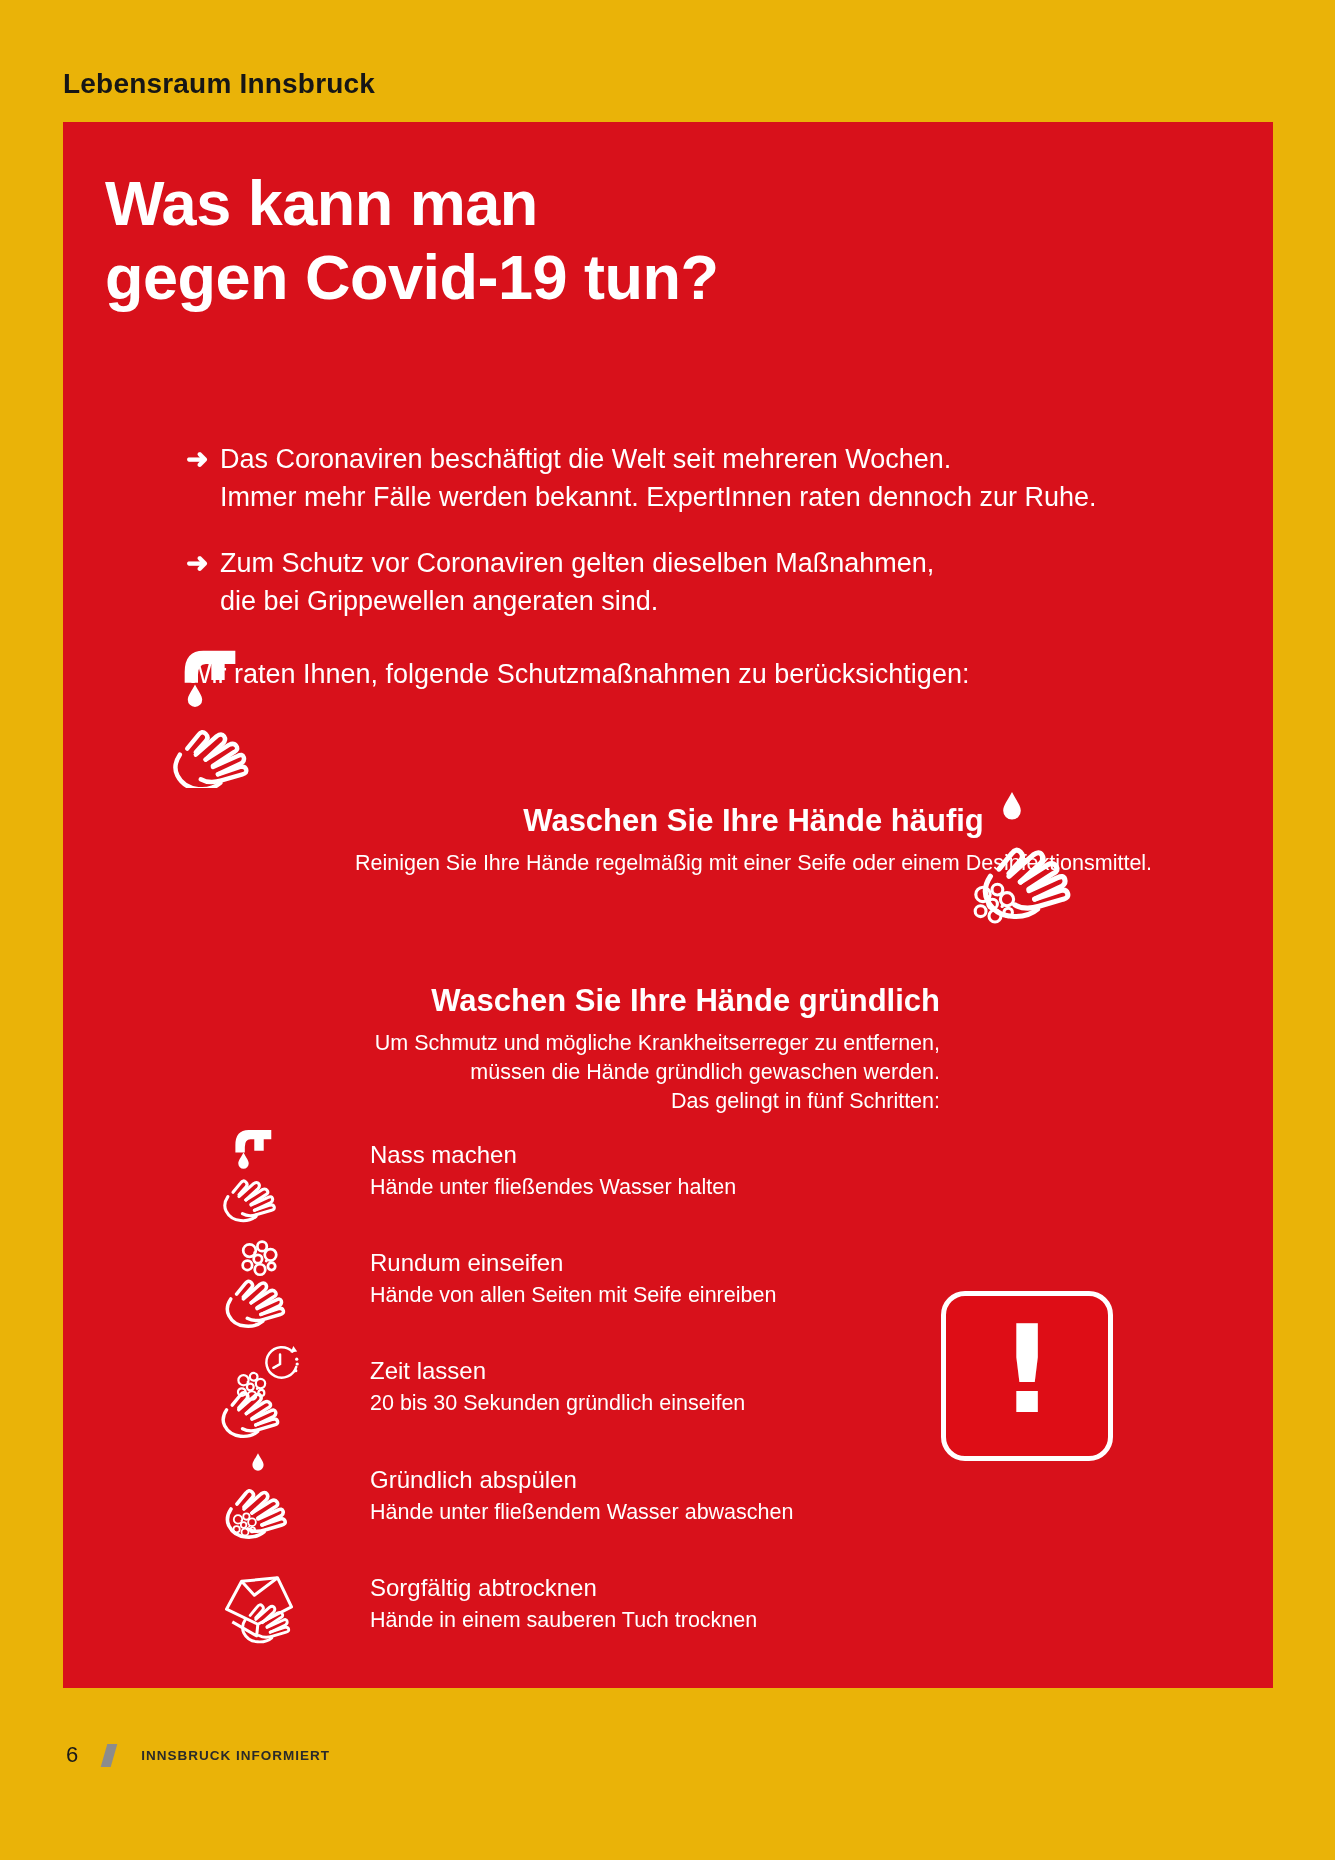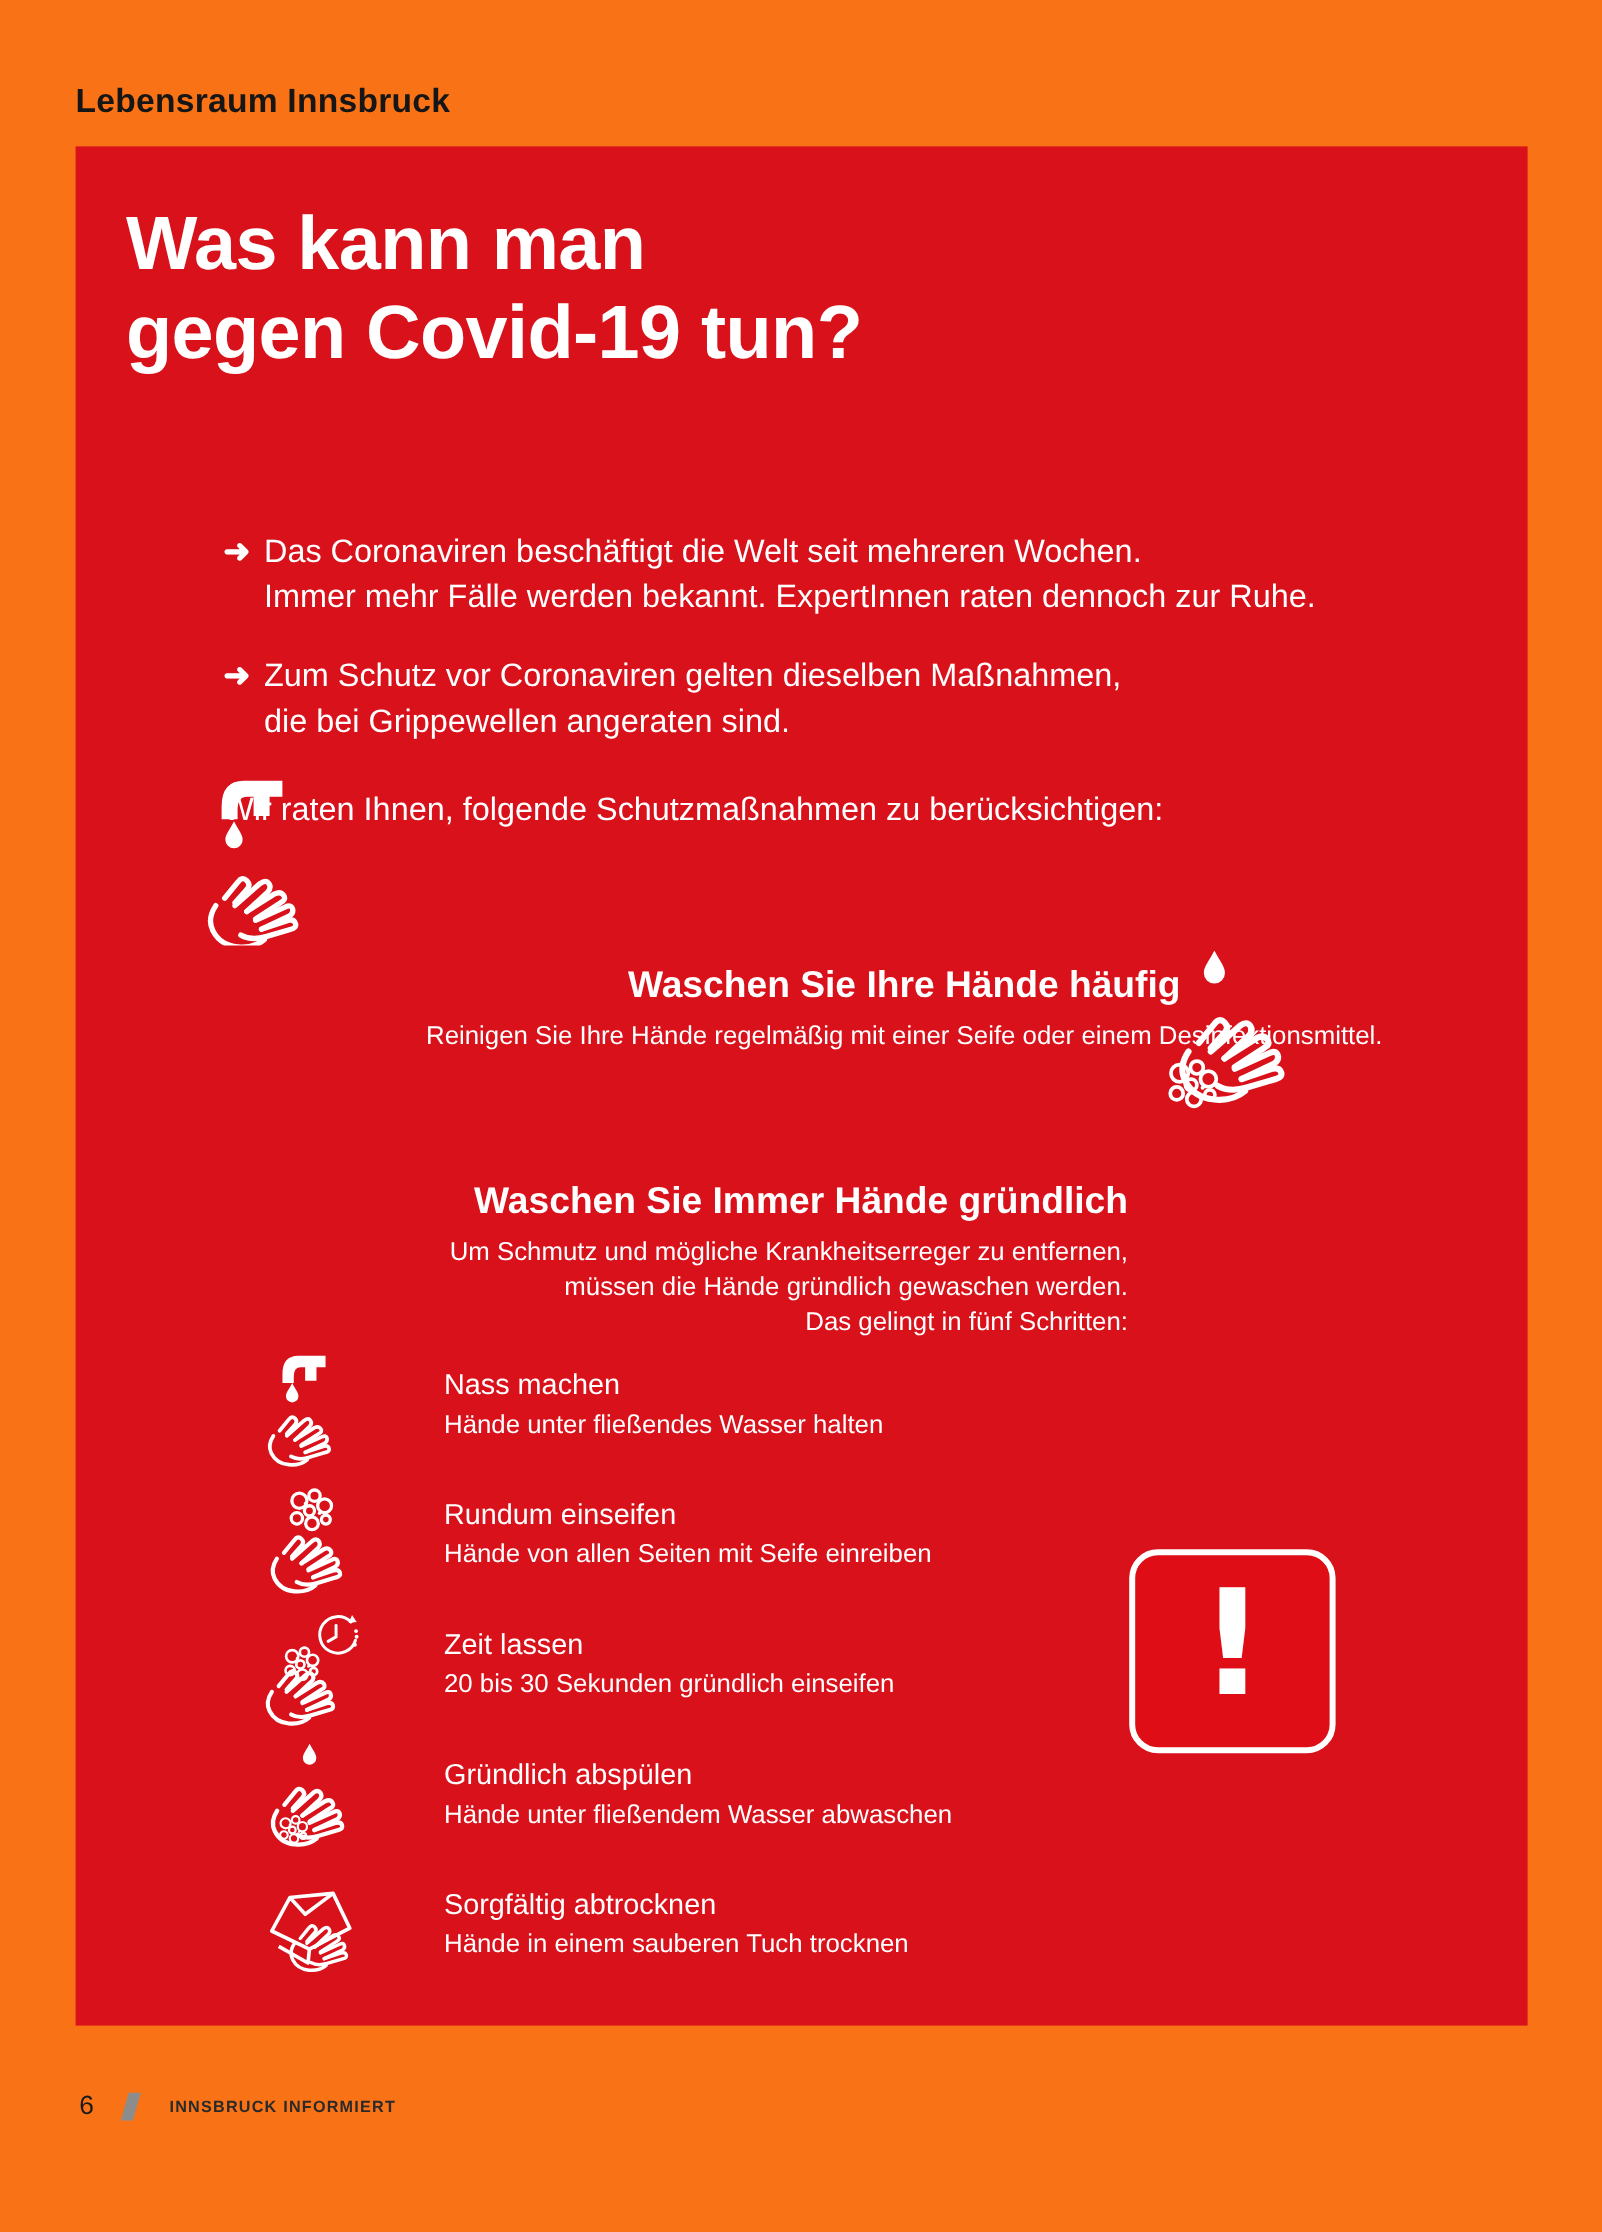--- a/index.html
+++ b/index.html
@@ -1,19 +1,19 @@
 <!DOCTYPE html>
 <html><head>
 <meta charset="utf-8">
 <style>
   * { margin:0; padding:0; box-sizing:border-box; }
   body { background:#e8e8e8; font-family:"Liberation Sans", sans-serif; }
   .page {
     position:relative; width:1335px; height:1860px;
-    background:#f97316; margin:0 auto; overflow:hidden;
+    background:#eab308; margin:0 auto; overflow:hidden;
   }
   .magazine-header {
     position:absolute; left:63px; top:68px;
     font-size:28px; font-weight:700; color:#161616; letter-spacing:0.2px;
   }
   .red-block {
     position:absolute; left:63px; top:122px; width:1210px; height:1566px;
     background:#d8111b; color:#ffffff;
   }
   .poster-title {
@@ -169,21 +169,21 @@
     </div>
 
     <div class="icon-box sec2-icon">
       <svg viewBox="0 0 132 144">
         <use href="#drop-shape" x="52" y="0" width="22" height="31"></use>
         <use href="#hand-lines" x="30" y="30" width="100" height="100"></use>
         <use href="#bubbles-shape" x="22" y="88" width="48" height="48"></use>
       </svg>
     </div>
     <div class="sec2-text">
-      <div class="sec-heading">Waschen Sie Immer Hände gründlich</div>
+      <div class="sec-heading">Waschen Sie Ihre Hände gründlich</div>
       <div class="sec-desc">
         <span>Um Schmutz und mögliche Krankheitserreger zu entfernen,</span><br>
         <span>müssen die Hände gründlich gewaschen werden.</span><br>
         <span>Das gelingt in fünf Schritten:</span>
       </div>
     </div>
 
     <div class="step step-0">
       <div class="step-icon">
         <svg viewBox="0 0 96 98">

